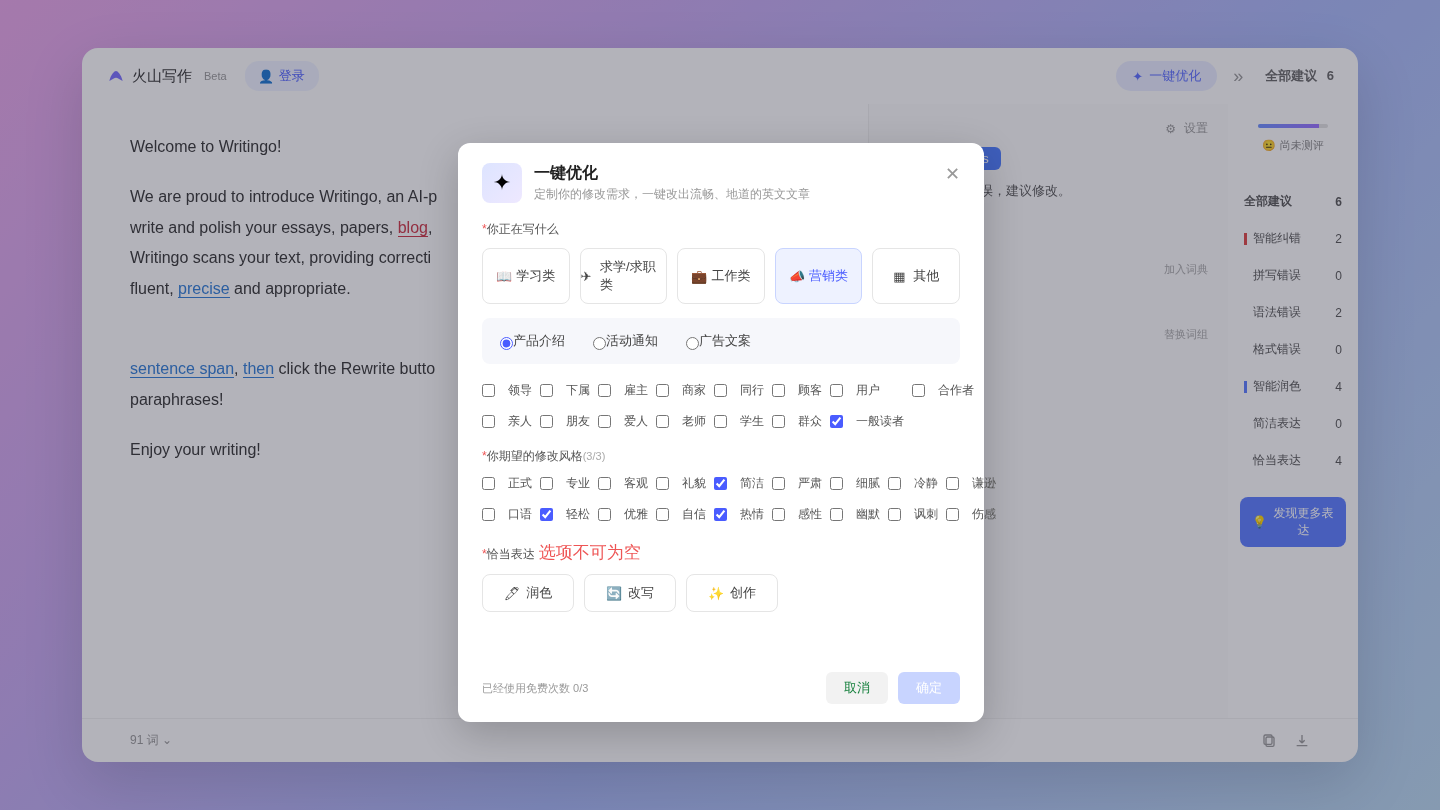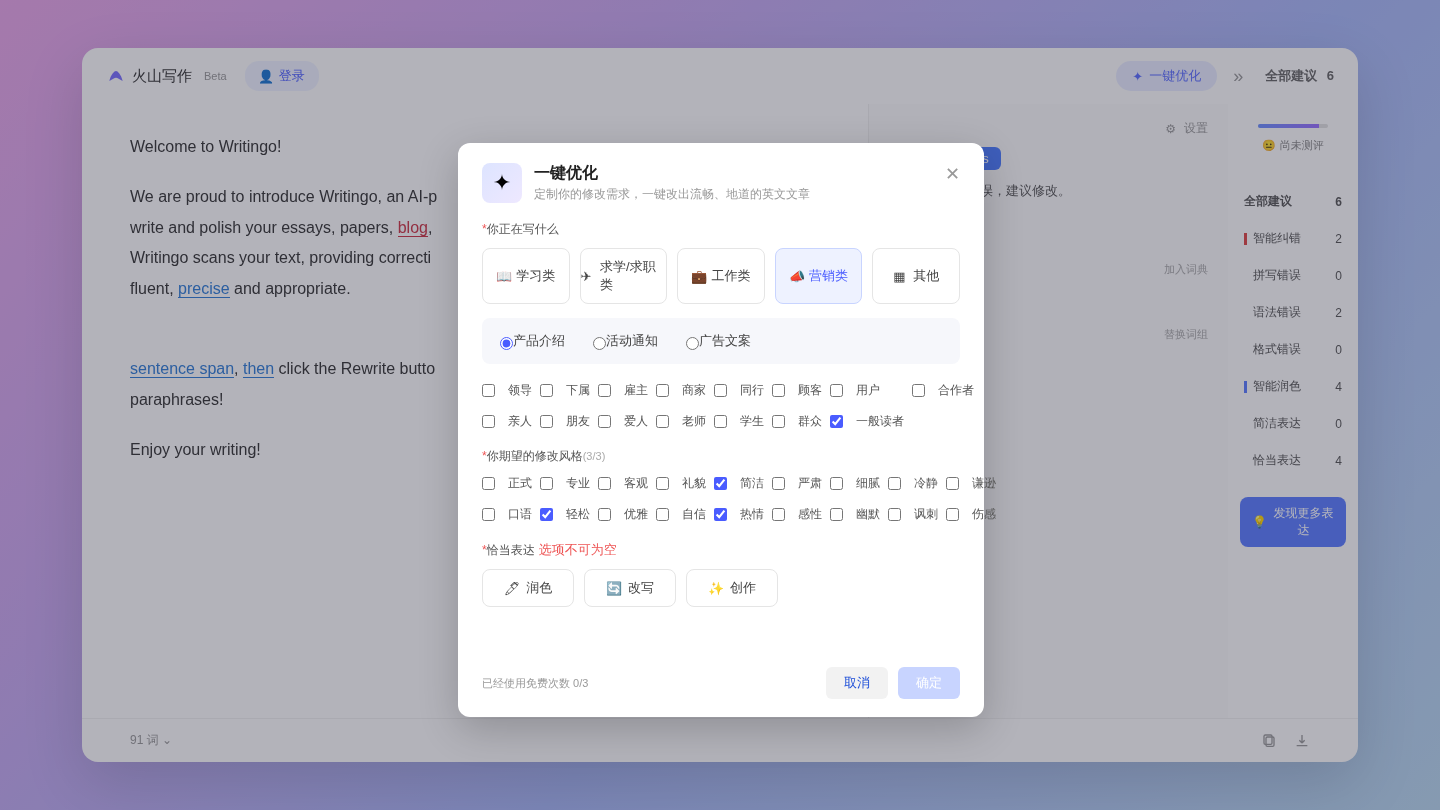--- a/index.html
+++ b/index.html
@@ -56,28 +56,28 @@
 .tab{flex:1;display:flex;align-items:center;justify-content:center;gap:6px;padding:9px 0;border:1px solid #e5e5e5;border-radius:8px;font-size:13px;color:#444;cursor:pointer;}
 .tab.active{background:#eef2ff;border-color:#c8d4ff;color:#4a5cff;}
 .subtab-row{display:flex;gap:28px;background:#f6f7fb;border-radius:8px;padding:14px 18px;margin-bottom:18px;}
 .radio-opt{display:flex;align-items:flex-end;font-size:13px;color:#444;cursor:pointer;}
 .radio-opt input{accent-color:#4a5cff;}
 .check-grid{display:grid;grid-template-columns:repeat(8,1fr);gap:14px 8px;margin-bottom:18px;}
 .check-grid.g5{grid-template-columns:repeat(9,1fr);}
 .check-opt{display:flex;align-items:center;gap:13px;font-size:12px;color:#555;cursor:pointer;white-space:nowrap;}
 .check-opt input{accent-color:#4a5cff;width:13px;height:13px;}
 .count-hint{font-size:11px;color:#aaa;}
-.err-hint{font-size:13px;color:#e55;margin-left:4px;margin-top:32px;}
+.err-hint{font-size:17px;color:#e55;margin-left:4px;margin-top:32px;}
 .action-row{display:flex;gap:10px;margin-bottom:60px;}
 .action-btn{flex:0 0 92px;display:flex;align-items:center;justify-content:center;gap:6px;padding:9px 0;border:1px solid #e5e5e5;border-radius:8px;font-size:13px;color:#444;cursor:pointer;}
 .modal-footer{display:flex;align-items:center;}
 .usage-text{font-size:11px;color:#999;}
 .modal-btns{margin-left:auto;display:flex;gap:10px;}
 .btn{padding:7px 18px;border-radius:6px;font-size:13px;cursor:pointer;border:none;}
-.btn-cancel{background:#f2f2f2;color:#1d4ed8;}
+.btn-cancel{background:#f2f2f2;color:#15803d;}
 .btn-confirm{background:#c8d4ff;color:#fff;}
 .ticon{width:14px;height:14px;display:inline-block;}
 </style>
 </head>
 <body>
 
 <div class="app-window">
   <div class="header">
     <div class="logo">
       <svg class="logo-icon" viewBox="0 0 24 24">

